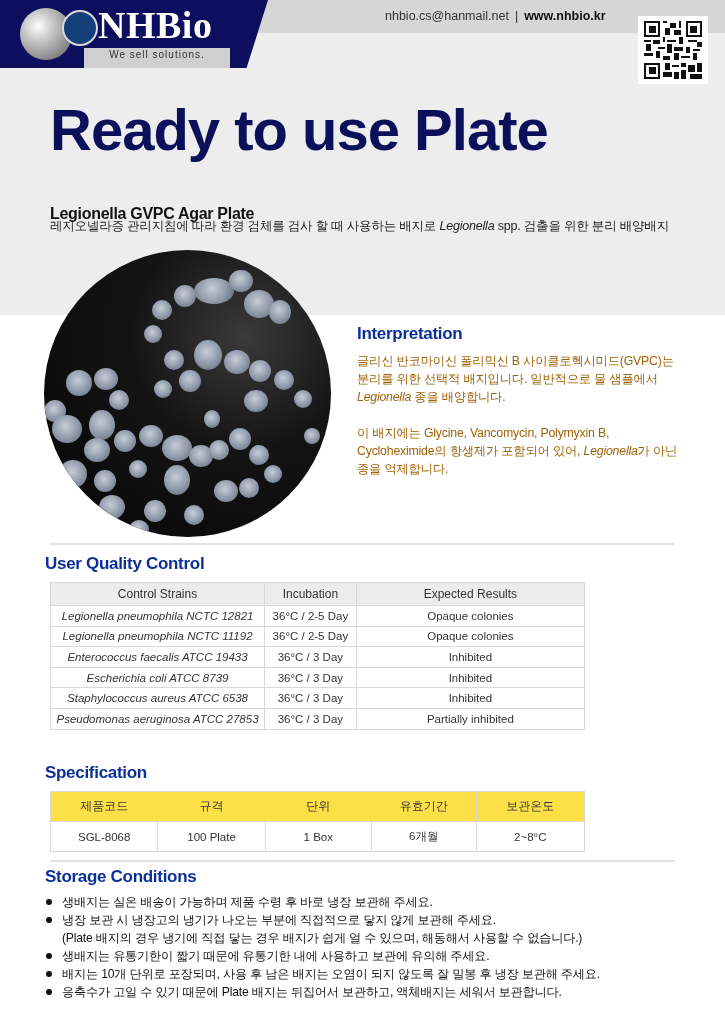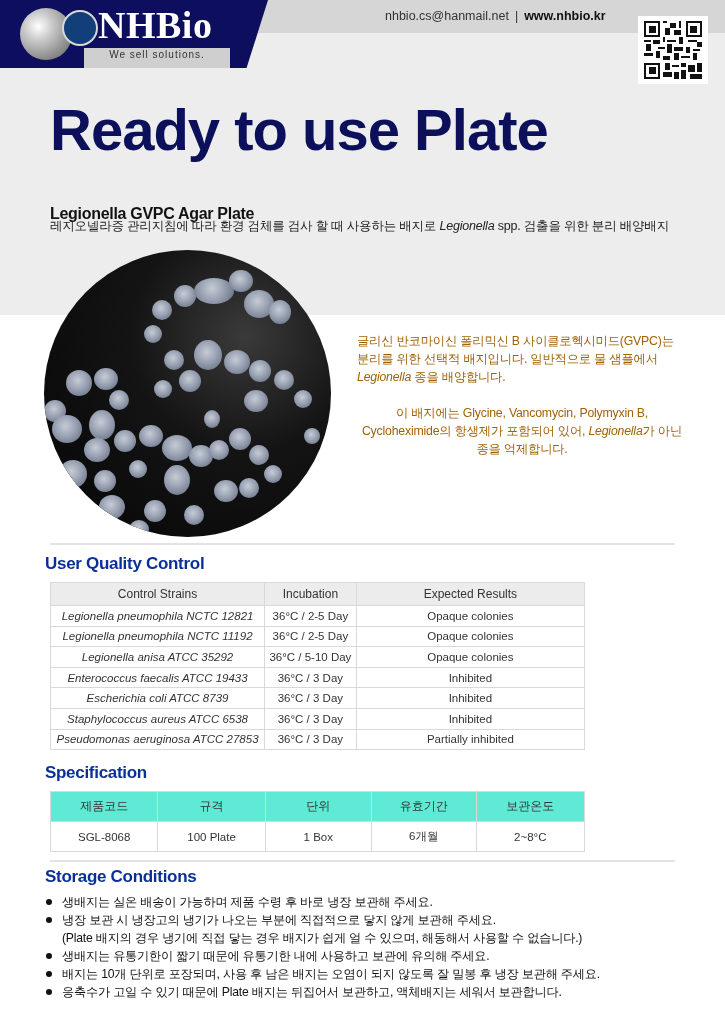--- a/index.html
+++ b/index.html
@@ -32,32 +32,32 @@
   .product-desc i { font-style: italic; }
 
   .plate-photo { position: absolute; left: 44px; top: 250px; width: 287px; height: 287px; border-radius: 50%;
     background: radial-gradient(circle at 70% 30%, #3a3a3a 0%, #141414 40%, #050505 100%); overflow: hidden; }
   .colony { position: absolute; border-radius: 50%;
     background: radial-gradient(circle at 45% 40%, #c6ccd6 0%, #98a1b2 45%, #5e6677 100%); }
 
   .interp { position: absolute; left: 357px; top: 324px; width: 330px; }
   .section-title { font-size: 17px; font-weight: bold; color: #0b2f98; letter-spacing: -0.3px; }
   .interp p { font-size: 12.3px; line-height: 18px; color: #a16207; margin-top: 8px; letter-spacing: -0.2px; }
-  .interp p + p { margin-top: 18px; text-align: center; }
+  .interp p + p { margin-top: 18px; }
 
   .divider { position: absolute; left: 50px; width: 625px; height: 2px; background: #e3e3e3; }
 
   .sec { position: absolute; left: 45px; }
 
   table { border-collapse: collapse; position: absolute; left: 50px; width: 535px; }
   table th, table td { border: 1px solid #d9d9d9; text-align: center; font-size: 11.5px; color: #333; font-weight: normal; }
   .qc th { background: #ececec; height: 23px; font-size: 12px; }
   .qc td { height: 20.6px; }
   .qc td.strain { font-style: italic; }
-  .spec th { background: #5eead4; height: 30px; font-size: 12px; text-align: center; }
+  .spec th { background: #fde047; height: 30px; font-size: 12px; text-align: center; }
   .spec td { height: 30px; }
 
   .storage-list { position: absolute; left: 45px; top: 893px; list-style: none; }
   .storage-list li { font-size: 12.2px; line-height: 18px; color: #111; padding-left: 17px; position: relative; letter-spacing: -0.2px; }
   .storage-list li .bullet { position: absolute; left: 1px; top: 6px; width: 6px; height: 6px; background: #111; border-radius: 50%; }
   .storage-list li.sub { padding-left: 17px; }
 </style>
 </head>
 <body>
 
@@ -166,20 +166,21 @@
   <div class="colony" style="left:120px;top:215px;width:26px;height:30px"></div>
   <div class="colony" style="left:170px;top:230px;width:24px;height:22px"></div>
   <div class="colony" style="left:195px;top:228px;width:20px;height:20px"></div>
   <div class="colony" style="left:55px;top:245px;width:26px;height:24px"></div>
   <div class="colony" style="left:100px;top:250px;width:22px;height:22px"></div>
   <div class="colony" style="left:140px;top:255px;width:20px;height:20px"></div>
   <div class="colony" style="left:85px;top:270px;width:20px;height:18px"></div>
 </div>
 
 <div class="interp">
+  <h2 class="section-title">Interpretation</h2>
   <p><span>글리신 반코마이신 폴리믹신 B 사이클로헥시미드(GVPC)는 분리를 위한 선택적 배지입니다. 일반적으로 물 샘플에서 </span><i>Legionella</i><span> 종을 배양합니다.</span></p>
   <p><span>이 배지에는 Glycine, Vancomycin, Polymyxin B, Cycloheximide의 항생제가 포함되어 있어, </span><i>Legionella</i><span>가 아닌 종을 억제합니다.</span></p>
 </div>
 
 <div class="divider" style="top:543px"></div>
 
 <h2 class="sec section-title" style="top:554px">User Quality Control</h2>
 
 <table class="qc" style="top:582px">
   <colgroup>
@@ -196,25 +197,20 @@
   </thead>
   <tbody>
     <tr>
         <td class="strain">Legionella pneumophila NCTC 12821</td>
         <td>36°C / 2-5 Day</td>
         <td>Opaque colonies</td>
       </tr>
     <tr>
         <td class="strain">Legionella pneumophila NCTC 11192</td>
         <td>36°C / 2-5 Day</td>
-        <td>Opaque colonies</td>
-      </tr>
-    <tr>
-        <td class="strain">Legionella anisa ATCC 35292</td>
-        <td>36°C / 5-10 Day</td>
         <td>Opaque colonies</td>
       </tr>
     <tr>
         <td class="strain">Enterococcus faecalis ATCC 19433</td>
         <td>36°C / 3 Day</td>
         <td>Inhibited</td>
       </tr>
     <tr>
         <td class="strain">Escherichia coli ATCC 8739</td>
         <td>36°C / 3 Day</td>

